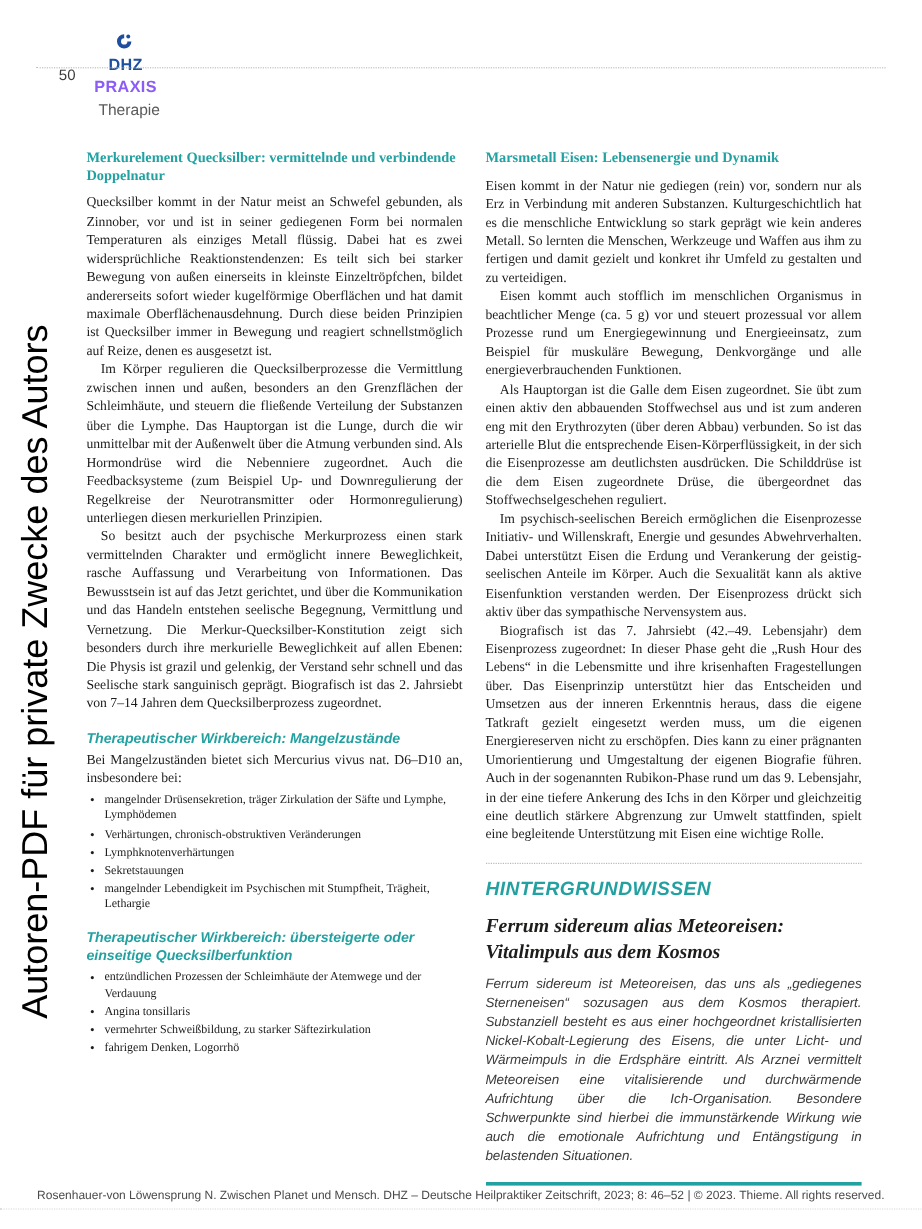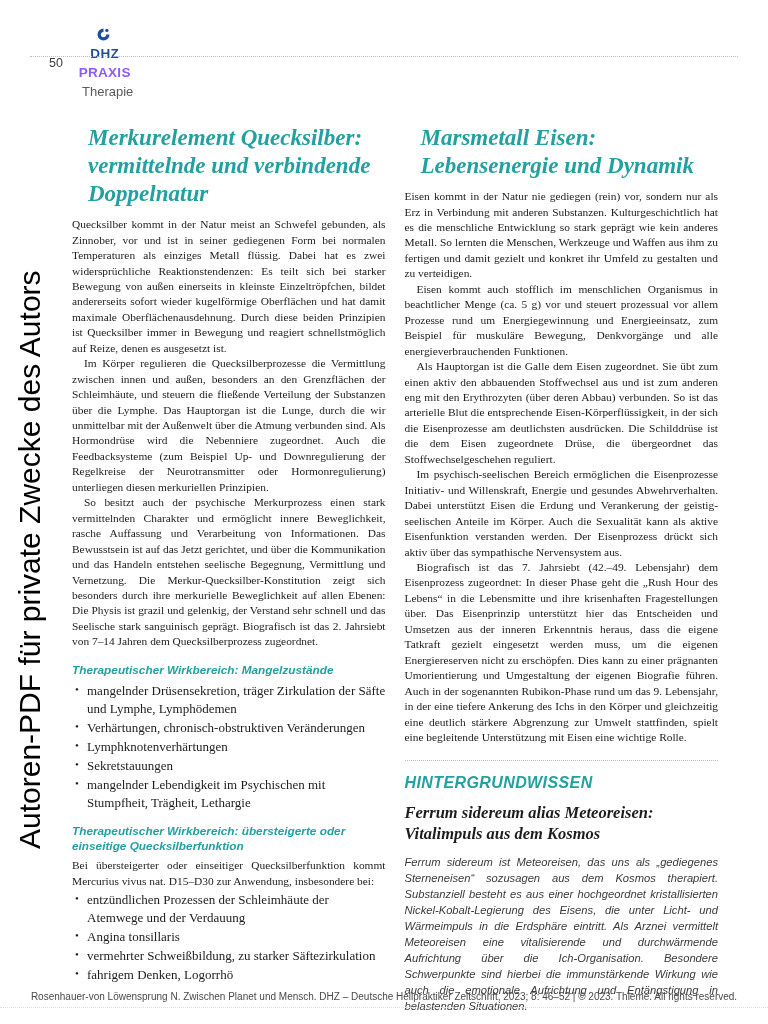--- a/index.html
+++ b/index.html
@@ -40,24 +40,24 @@
   }
 
   
   .columns {
     position: absolute; top: 124px; left: 72px; width: 646px;
     display: flex; gap: 19px;
   }
   .col { width: 313.5px; }
 
   h2.article-heading {
-    margin: 0 0 9px 16px;
+    margin: 0 0 9px 0;
     font-family: "Liberation Serif", serif;
-    font-style: italic; font-weight: bold;
-    font-size: 23px; line-height: 1.22;
+    font-weight: bold;
+    font-size: 12px; line-height: 1.22;
     color: #23a1a1;
   }
   p.body {
     margin: 0;
     font-size: 11.4px; line-height: 1.355;
     color: #1c1c1c;
     text-align: justify;
     hyphens: auto; -webkit-hyphens: auto;
   }
   p.ind { text-indent: 12px; }
@@ -65,21 +65,21 @@
   h3.sub {
     margin: 13px 0 4px 0;
     font-family: "Liberation Sans", sans-serif;
     font-style: italic; font-weight: bold;
     font-size: 11.8px; line-height: 1.28;
     color: #23a1a1;
   }
   ul.bullets { margin: 2px 0 0 0; padding: 0; list-style: none; }
   ul.bullets li {
     position: relative; padding-left: 15px; margin: 0 0 1.5px 0;
-    font-size: 13px; line-height: 1.355; color: #1c1c1c;
+    font-size: 10px; line-height: 1.355; color: #1c1c1c;
   }
   ul.bullets li::before {
     content: "•";
     position: absolute; left: 3px; top: 0;
     font-size: 11px; color: #1c1c1c;
   }
 
   
   .sep {
     border: none; border-top: 1px dotted #b9b9b9;
@@ -145,30 +145,30 @@
 
 <div class="columns">
 
   <div class="col">
     <h2 class="article-heading">Merkurelement Quecksilber: vermittelnde und verbindende Doppelnatur</h2>
     <p class="body">Quecksilber kommt in der Natur meist an Schwefel gebunden, als Zinnober, vor und ist in seiner gediegenen Form bei normalen Temperaturen als einziges Metall flüssig. Dabei hat es zwei widersprüchliche Reaktionstendenzen: Es teilt sich bei starker Bewegung von außen einerseits in kleinste Einzeltröpfchen, bildet andererseits sofort wieder kugelförmige Oberflächen und hat damit maximale Oberflächenausdehnung. Durch diese beiden Prinzipien ist Quecksilber immer in Bewegung und reagiert schnellstmöglich auf Reize, denen es ausgesetzt ist.</p>
     <p class="body ind">Im Körper regulieren die Quecksilberprozesse die Vermittlung zwischen innen und außen, besonders an den Grenzflächen der Schleimhäute, und steuern die fließende Verteilung der Substanzen über die Lymphe. Das Hauptorgan ist die Lunge, durch die wir unmittelbar mit der Außenwelt über die Atmung verbunden sind. Als Hormondrüse wird die Nebenniere zugeordnet. Auch die Feedbacksysteme (zum Beispiel Up- und Downregulierung der Regelkreise der Neurotransmitter oder Hormonregulierung) unterliegen diesen merkuriellen Prinzipien.</p>
     <p class="body ind">So besitzt auch der psychische Merkurprozess einen stark vermittelnden Charakter und ermöglicht innere Beweglichkeit, rasche Auffassung und Verarbeitung von Informationen. Das Bewusstsein ist auf das Jetzt gerichtet, und über die Kommunikation und das Handeln entstehen seelische Begegnung, Vermittlung und Vernetzung. Die Merkur-Quecksilber-Konstitution zeigt sich besonders durch ihre merkurielle Beweglichkeit auf allen Ebenen: Die Physis ist grazil und gelenkig, der Verstand sehr schnell und das Seelische stark sanguinisch geprägt. Biografisch ist das 2. Jahrsiebt von 7–14 Jahren dem Quecksilberprozess zugeordnet.</p>
 
     <h3 class="sub">Therapeutischer Wirkbereich: Mangelzustände</h3>
+    <p class="body">Bei Mangelzuständen bietet sich Mercurius vivus nat. D6–D10 an, insbesondere bei:</p>
     <ul class="bullets">
       <li>mangelnder Drüsensekretion, träger Zirkulation der Säfte und Lymphe, Lymphödemen</li>
       <li>Verhärtungen, chronisch-obstruktiven Veränderungen</li>
       <li>Lymphknotenverhärtungen</li>
       <li>Sekretstauungen</li>
       <li>mangelnder Lebendigkeit im Psychischen mit Stumpfheit, Trägheit, Lethargie</li>
     </ul>
 
     <h3 class="sub">Therapeutischer Wirkbereich: übersteigerte oder einseitige Quecksilberfunktion</h3>
-    <p class="body">Bei übersteigerter oder einseitiger Quecksilberfunktion kommt Mercurius vivus nat. D15–D30 zur Anwendung, insbesondere bei:</p>
     <ul class="bullets">
       <li>entzündlichen Prozessen der Schleimhäute der Atemwege und der Verdauung</li>
       <li>Angina tonsillaris</li>
       <li>vermehrter Schweißbildung, zu starker Säftezirkulation</li>
       <li>fahrigem Denken, Logorrhö</li>
     </ul>
   </div>
 
   <div class="col">
     <h2 class="article-heading">Marsmetall Eisen: Lebensenergie und Dynamik</h2>

